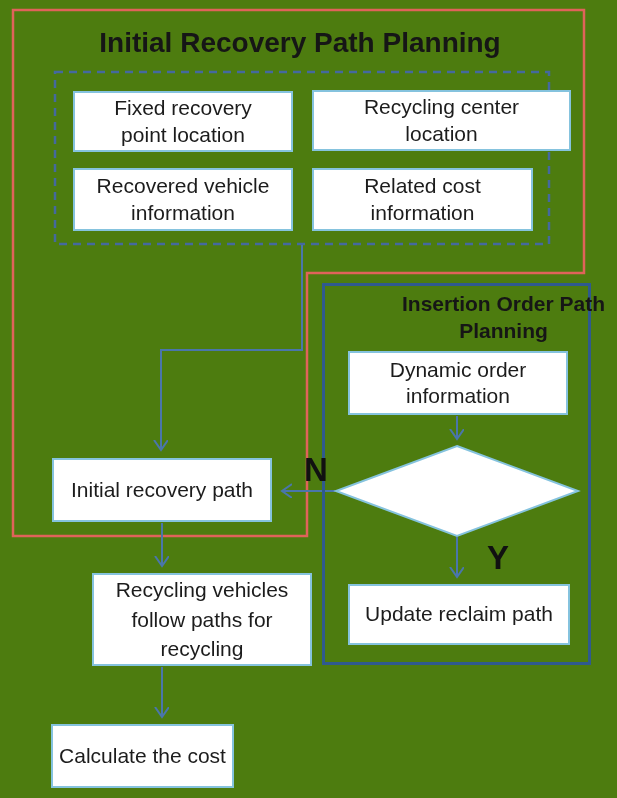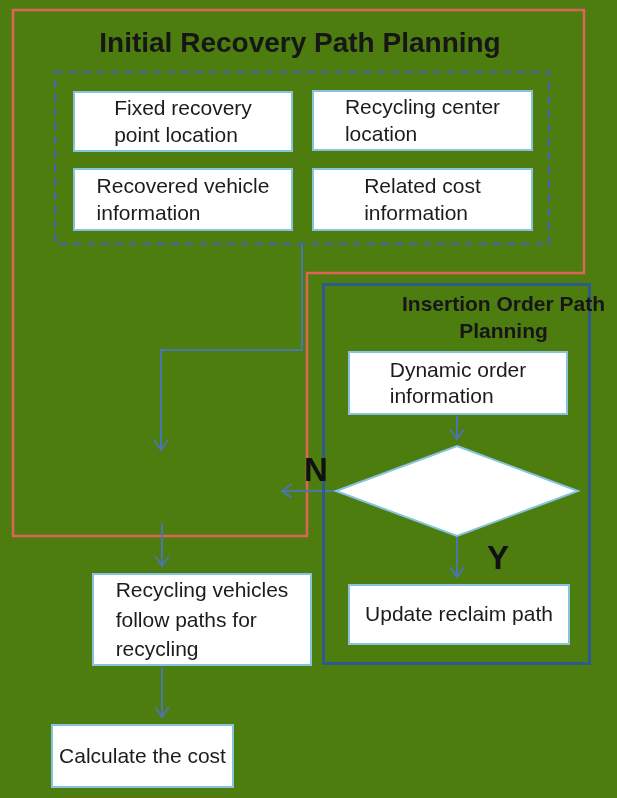--- a/index.html
+++ b/index.html
@@ -4,21 +4,21 @@
 <style>
   html,body{margin:0;padding:0;background:#ffffff;}
   #canvas{
     position:relative;width:617px;height:798px;background:#4d7c0f;
     font-family:"Liberation Sans", sans-serif;color:#1c1c1c;overflow:hidden;
   }
   #wires{position:absolute;left:0;top:0;width:617px;height:798px;}
   .node{
     position:absolute;box-sizing:border-box;background:#ffffff;
     border:2px solid #85c3de;display:flex;align-items:center;justify-content:center;
-    text-align:left;font-size:21px;line-height:1.25;white-space:pre-line;
+    text-align:center;font-size:21px;line-height:1.25;white-space:pre-line;
     color:#1c1c1c;
   }
   .page-title{
     position:absolute;left:59px;top:26px;width:482px;height:36px;
     font-size:28px;font-weight:bold;text-align:center;line-height:1.2;color:#161616;
   }
   .panel{
     position:absolute;left:322px;top:283px;width:269px;height:382px;
     border:3px solid #2f5a8e;background:transparent;box-sizing:border-box;
   }
@@ -61,38 +61,39 @@
     <path d="M457,537 L457,577" fill="none" stroke="#4a76ab" stroke-width="2" marker-end="url(#arrow)"></path>
     <path d="M335,491 L282,491" fill="none" stroke="#4a76ab" stroke-width="2" marker-end="url(#arrow)"></path>
 
     <polygon points="457,446 578,491 457,536 336,491" fill="#ffffff" stroke="#85c3de" stroke-width="2"></polygon>
   </svg>
 
   <div class="page-title">Initial Recovery Path Planning</div>
 
   <div class="node" style="left:73px;top:91px;width:220px;height:61px;">Fixed recovery
 point location</div>
-  <div class="node" style="left:312px;top:90px;width:221px;height:61px;">Recycling center
+  <div class="node" style="left:312px;top:90px;width:259px;height:61px;">Recycling center
 location</div>
   <div class="node" style="left:73px;top:168px;width:220px;height:63px;">Recovered vehicle
 information</div>
   <div class="node" style="left:312px;top:168px;width:221px;height:63px;">Related cost
 information</div>
 
   <div class="panel"></div>
   <div class="panel-title">Insertion Order Path
 Planning</div>
 
   <div class="node" style="left:348px;top:351px;width:220px;height:64px;">Dynamic order
 information</div>
 
 
   <div class="branch-label lbl-n">N</div>
   <div class="branch-label lbl-y">Y</div>
 
   <div class="node" style="left:348px;top:584px;width:222px;height:61px;">Update reclaim path</div>
 
+  <div class="node" style="left:52px;top:458px;width:220px;height:64px;">Initial recovery path</div>
   <div class="node tall" style="left:52px;top:573px;width:220px;height:93px;">Recycling vehicles
 follow paths for
 recycling</div>
   <div class="node" style="left:51px;top:724px;width:183px;height:64px;">Calculate the cost</div>
 
 </div>
 
 </body></html>

